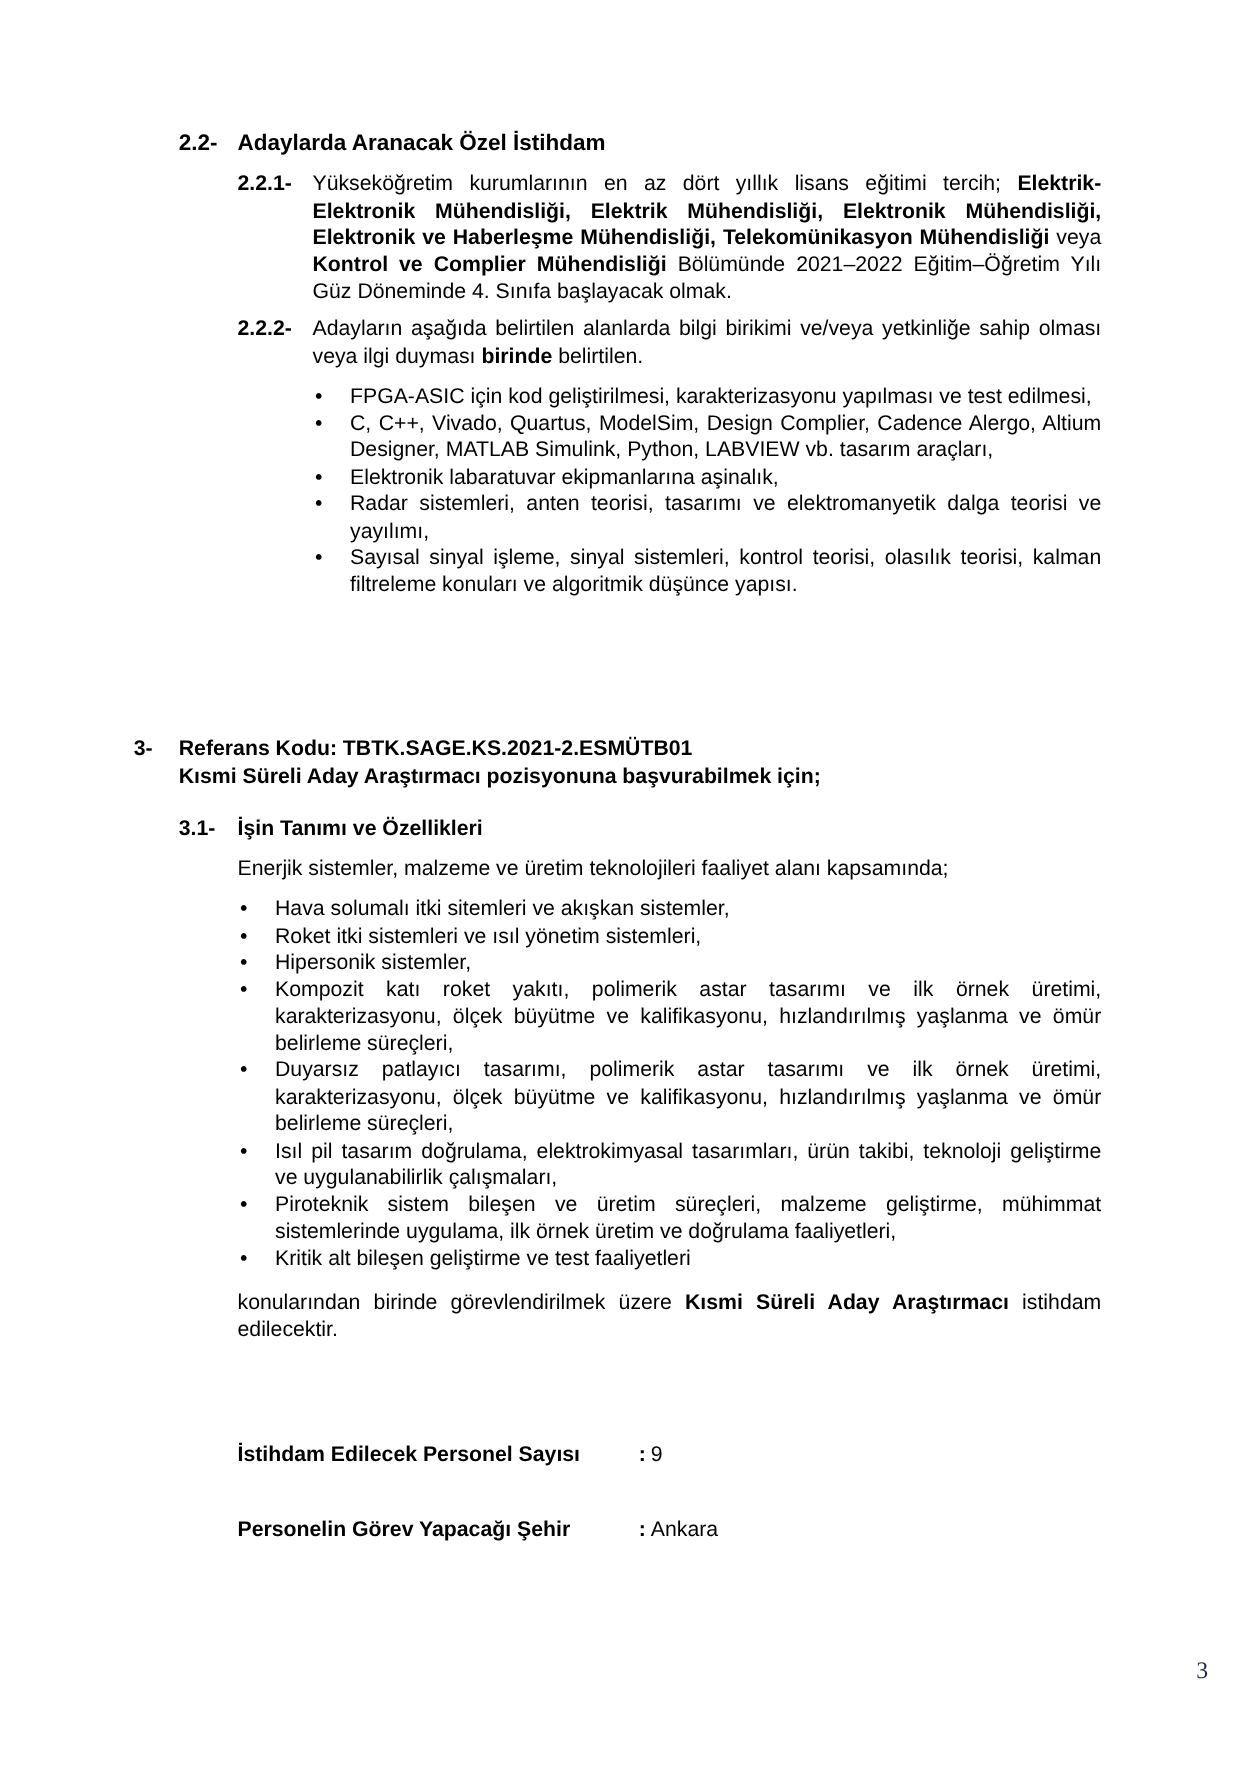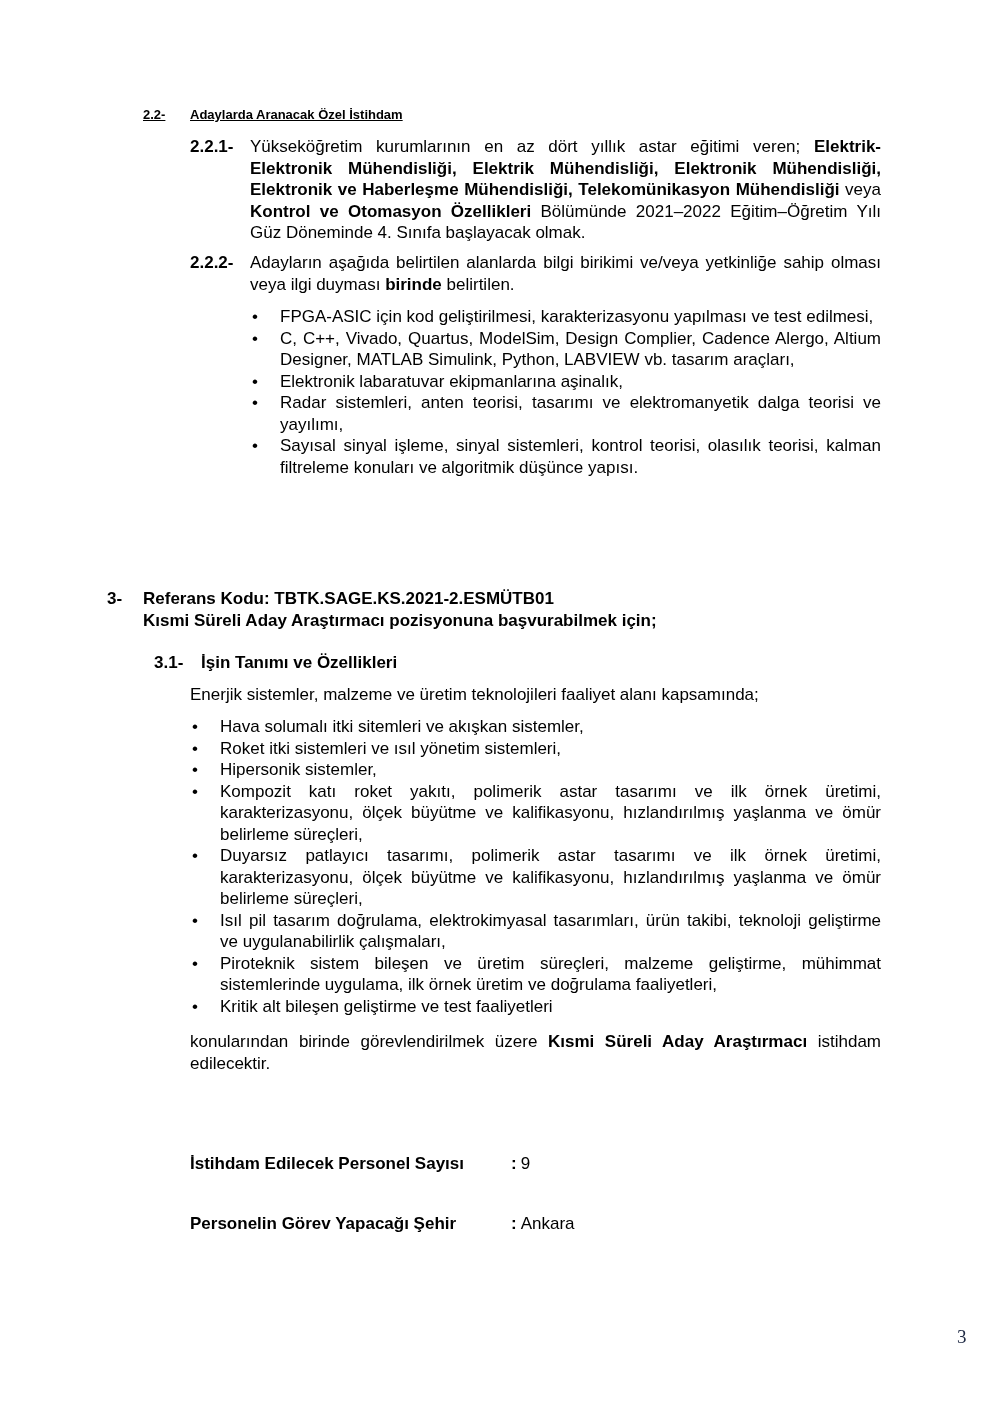--- a/index.html
+++ b/index.html
@@ -23,23 +23,22 @@
     height: 1414px;
     overflow: hidden;
   }
   b, .bold { font-weight: bold; margin-top: 24px; }
 
   
   .h-row {
     position: absolute;
     display: flex;
     font-weight: bold;
-    font-size: 13px;
+    font-size: 18px;
     line-height: 21.5px;
-    text-decoration: underline;
   }
   .num {
     display: inline-block;
     font-weight: bold;
   }
 
   
   #sec22 { left: 143px; top: 104px; }
   #sec22 .num { width: 47px; }
 
@@ -93,21 +92,21 @@
   }
   #sec3 .num { width: 36px; }
 
   #sec31 {
     position: absolute;
     left: 143px;
     top: 652px;
     font-weight: bold;
     display: flex;
   }
-  #sec31 .num { width: 47px; margin-left: 11px; }
+  #sec31 .num { width: 47px; }
 
   #intro31 {
     position: absolute;
     left: 190px;
     top: 684px;
     width: 691px;
   }
 
   #list31 {
     position: absolute;
@@ -154,21 +153,21 @@
 <div class="page">
 
   <div class="h-row" id="sec22">
     <span class="num">2.2-</span>
     <span>Adaylarda Aranacak Özel İstihdam</span>
   </div>
 
   <div class="sub" id="sec221">
     <span class="num">2.2.1-</span>
     <div class="body">
-      <span>Yükseköğretim kurumlarının en az dört yıllık astar eğitimi veren; </span><b>Elektrik-Elektronik Mühendisliği, Elektrik Mühendisliği, Elektronik Mühendisliği, Elektronik ve Haberleşme Mühendisliği, Telekomünikasyon Mühendisliği</b><span> veya </span><b>Kontrol ve Otomasyon Özellikleri</b><span> Bölümünde 2021–2022 Eğitim–Öğretim Yılı Güz Döneminde 4. Sınıfa başlayacak olmak.</span>
+      <span>Yükseköğretim kurumlarının en az dört yıllık lisans eğitimi tercih; </span><b>Elektrik-Elektronik Mühendisliği, Elektrik Mühendisliği, Elektronik Mühendisliği, Elektronik ve Haberleşme Mühendisliği, Telekomünikasyon Mühendisliği</b><span> veya </span><b>Kontrol ve Complier Mühendisliği</b><span> Bölümünde 2021–2022 Eğitim–Öğretim Yılı Güz Döneminde 4. Sınıfa başlayacak olmak.</span>
     </div>
   </div>
 
   <div class="sub" id="sec222">
     <span class="num">2.2.2-</span>
     <div class="body">
       <span>Adayların aşağıda belirtilen alanlarda bilgi birikimi ve/veya yetkinliğe sahip olması veya ilgi duyması </span><b>birinde</b><span> belirtilen.</span>
     </div>
   </div>
 

